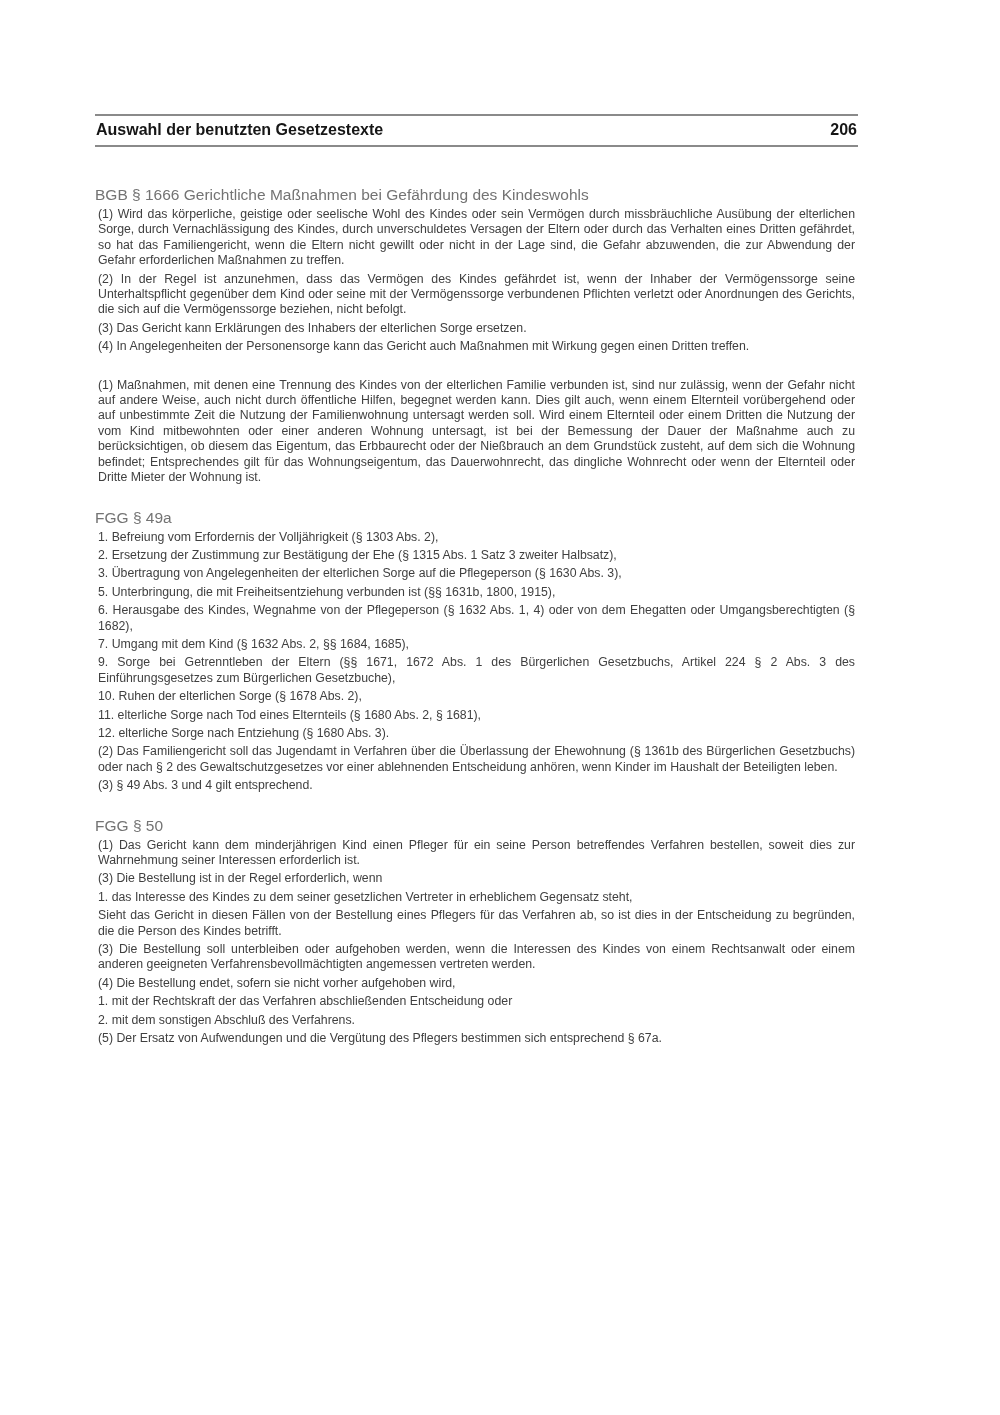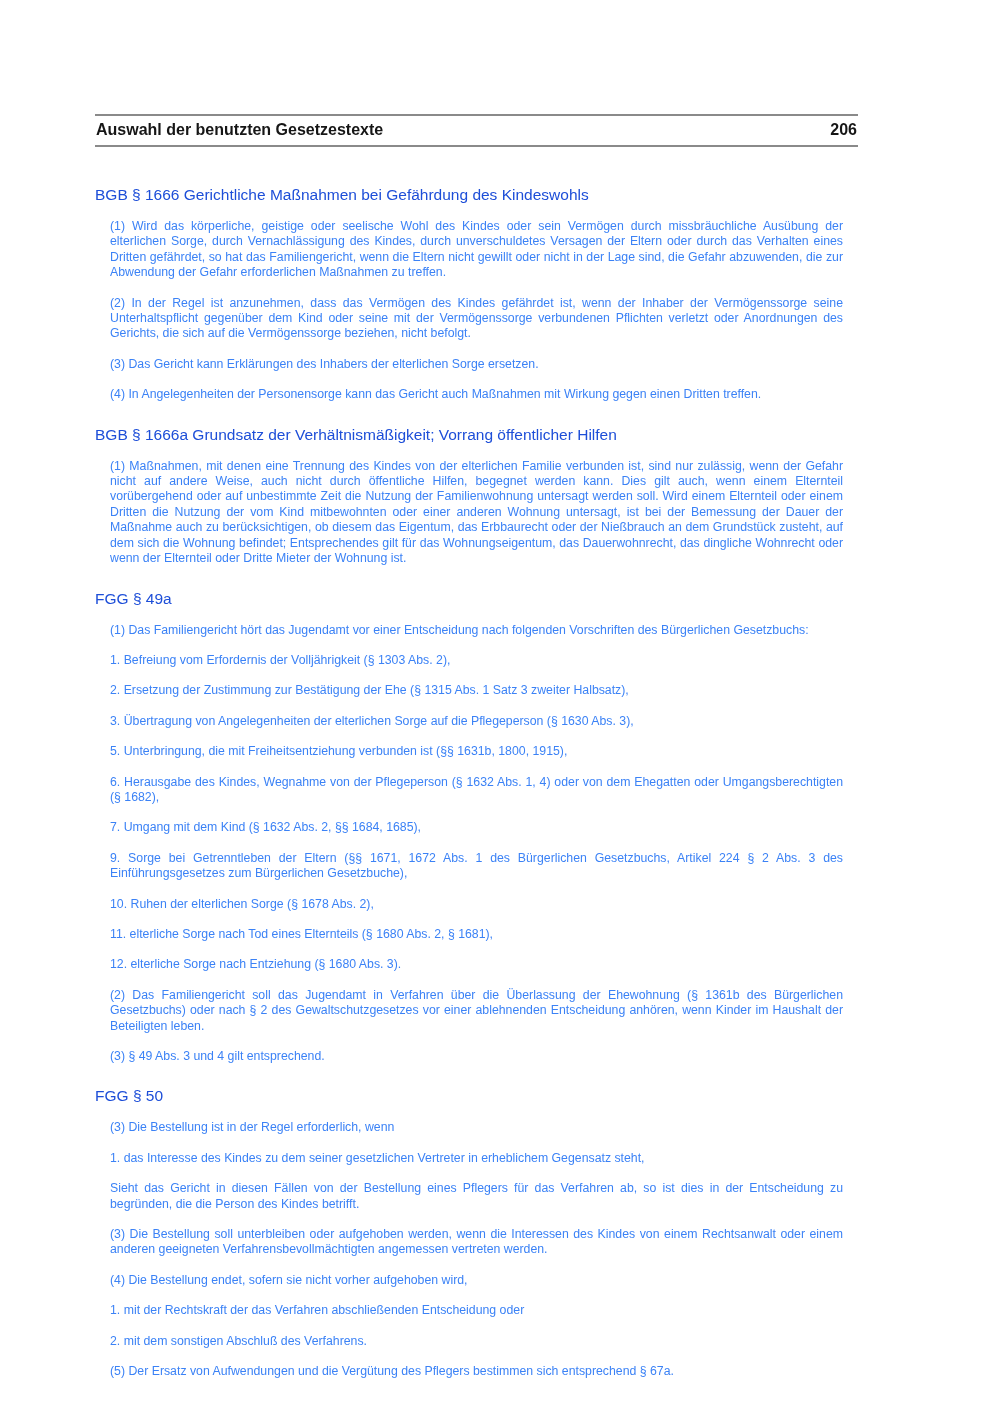--- a/index.html
+++ b/index.html
@@ -36,30 +36,30 @@
     margin-top: 23px;
   }
   .law-section:first-of-type {
     margin-top: 39px;
   }
   .section-heading {
     font-size: 15.5px;
     font-weight: normal;
     line-height: 18px;
     margin: 0 0 3px 0;
-    color: #1d4ed8;
+    color: #737373;
   }
   .law-paragraph {
-    margin: 15px;
+    margin: 3px;
     font-size: 12.3px;
     line-height: 15.4px;
     text-align: justify;
     hyphens: auto;
     -webkit-hyphens: auto;
-    color: #3b82f6;
+    color: #404040;
   }
 </style>
 </head>
 <body>
 
 <div class="page">
 
   <header class="page-header">
     <span>Auswahl der benutzten Gesetzestexte</span>
     <span>206</span>
@@ -67,41 +67,40 @@
 
   <main id="sections-root">
       <section class="law-section">
         <h2 class="section-heading">BGB § 1666 Gerichtliche Maßnahmen bei Gefährdung des Kindeswohls</h2>
         <p class="law-paragraph">(1) Wird das körperliche, geistige oder seelische Wohl des Kindes oder sein Vermögen durch missbräuchliche Ausübung der elterlichen Sorge, durch Vernachlässigung des Kindes, durch unverschuldetes Versagen der Eltern oder durch das Verhalten eines Dritten gefährdet, so hat das Familiengericht, wenn die Eltern nicht gewillt oder nicht in der Lage sind, die Gefahr abzuwenden, die zur Abwendung der Gefahr erforderlichen Maßnahmen zu treffen.</p>
         <p class="law-paragraph">(2) In der Regel ist anzunehmen, dass das Vermögen des Kindes gefährdet ist, wenn der Inhaber der Vermögenssorge seine Unterhaltspflicht gegenüber dem Kind oder seine mit der Vermögenssorge verbundenen Pflichten verletzt oder Anordnungen des Gerichts, die sich auf die Vermögenssorge beziehen, nicht befolgt.</p>
         <p class="law-paragraph">(3) Das Gericht kann Erklärungen des Inhabers der elterlichen Sorge ersetzen.</p>
         <p class="law-paragraph">(4) In Angelegenheiten der Personensorge kann das Gericht auch Maßnahmen mit Wirkung gegen einen Dritten treffen.</p>
       </section>
       <section class="law-section">
-        <h2 class="section-heading">BGB § 1666a Grundsatz der Verhältnismäßigkeit; Vorrang öffentlicher Hilfen</h2>
         <p class="law-paragraph">(1) Maßnahmen, mit denen eine Trennung des Kindes von der elterlichen Familie verbunden ist, sind nur zulässig, wenn der Gefahr nicht auf andere Weise, auch nicht durch öffentliche Hilfen, begegnet werden kann. Dies gilt auch, wenn einem Elternteil vorübergehend oder auf unbestimmte Zeit die Nutzung der Familienwohnung untersagt werden soll. Wird einem Elternteil oder einem Dritten die Nutzung der vom Kind mitbewohnten oder einer anderen Wohnung untersagt, ist bei der Bemessung der Dauer der Maßnahme auch zu berücksichtigen, ob diesem das Eigentum, das Erbbaurecht oder der Nießbrauch an dem Grundstück zusteht, auf dem sich die Wohnung befindet; Entsprechendes gilt für das Wohnungseigentum, das Dauerwohnrecht, das dingliche Wohnrecht oder wenn der Elternteil oder Dritte Mieter der Wohnung ist.</p>
       </section>
       <section class="law-section">
         <h2 class="section-heading">FGG § 49a</h2>
-        <p class="law-paragraph">(1) Das Familiengericht hört das Jugendamt vor einer Entscheidung nach folgenden Vorschriften des Bürgerlichen Gesetzbuchs:</p>
         <p class="law-paragraph">1. Befreiung vom Erfordernis der Volljährigkeit (§ 1303 Abs. 2),</p>
         <p class="law-paragraph">2. Ersetzung der Zustimmung zur Bestätigung der Ehe (§ 1315 Abs. 1 Satz 3 zweiter Halbsatz),</p>
         <p class="law-paragraph">3. Übertragung von Angelegenheiten der elterlichen Sorge auf die Pflegeperson (§ 1630 Abs. 3),</p>
         <p class="law-paragraph">5. Unterbringung, die mit Freiheitsentziehung verbunden ist (§§ 1631b, 1800, 1915),</p>
         <p class="law-paragraph">6. Herausgabe des Kindes, Wegnahme von der Pflegeperson (§ 1632 Abs. 1, 4) oder von dem Ehegatten oder Umgangsberechtigten (§ 1682),</p>
         <p class="law-paragraph">7. Umgang mit dem Kind (§ 1632 Abs. 2, §§ 1684, 1685),</p>
         <p class="law-paragraph">9. Sorge bei Getrenntleben der Eltern (§§ 1671, 1672 Abs. 1 des Bürgerlichen Gesetzbuchs, Artikel 224 § 2 Abs. 3 des Einführungsgesetzes zum Bürgerlichen Gesetzbuche),</p>
         <p class="law-paragraph">10. Ruhen der elterlichen Sorge (§ 1678 Abs. 2),</p>
         <p class="law-paragraph">11. elterliche Sorge nach Tod eines Elternteils (§ 1680 Abs. 2, § 1681),</p>
         <p class="law-paragraph">12. elterliche Sorge nach Entziehung (§ 1680 Abs. 3).</p>
         <p class="law-paragraph">(2) Das Familiengericht soll das Jugendamt in Verfahren über die Überlassung der Ehewohnung (§ 1361b des Bürgerlichen Gesetzbuchs) oder nach § 2 des Gewaltschutzgesetzes vor einer ablehnenden Entscheidung anhören, wenn Kinder im Haushalt der Beteiligten leben.</p>
         <p class="law-paragraph">(3) § 49 Abs. 3 und 4 gilt entsprechend.</p>
       </section>
       <section class="law-section">
         <h2 class="section-heading">FGG § 50</h2>
+        <p class="law-paragraph">(1) Das Gericht kann dem minderjährigen Kind einen Pfleger für ein seine Person betreffendes Verfahren bestellen, soweit dies zur Wahrnehmung seiner Interessen erforderlich ist.</p>
         <p class="law-paragraph">(3) Die Bestellung ist in der Regel erforderlich, wenn</p>
         <p class="law-paragraph">1. das Interesse des Kindes zu dem seiner gesetzlichen Vertreter in erheblichem Gegensatz steht,</p>
         <p class="law-paragraph">Sieht das Gericht in diesen Fällen von der Bestellung eines Pflegers für das Verfahren ab, so ist dies in der Entscheidung zu begründen, die die Person des Kindes betrifft.</p>
         <p class="law-paragraph">(3) Die Bestellung soll unterbleiben oder aufgehoben werden, wenn die Interessen des Kindes von einem Rechtsanwalt oder einem anderen geeigneten Verfahrensbevollmächtigten angemessen vertreten werden.</p>
         <p class="law-paragraph">(4) Die Bestellung endet, sofern sie nicht vorher aufgehoben wird,</p>
         <p class="law-paragraph">1. mit der Rechtskraft der das Verfahren abschließenden Entscheidung oder</p>
         <p class="law-paragraph">2. mit dem sonstigen Abschluß des Verfahrens.</p>
         <p class="law-paragraph">(5) Der Ersatz von Aufwendungen und die Vergütung des Pflegers bestimmen sich entsprechend § 67a.</p>
       </section>
     </main>

